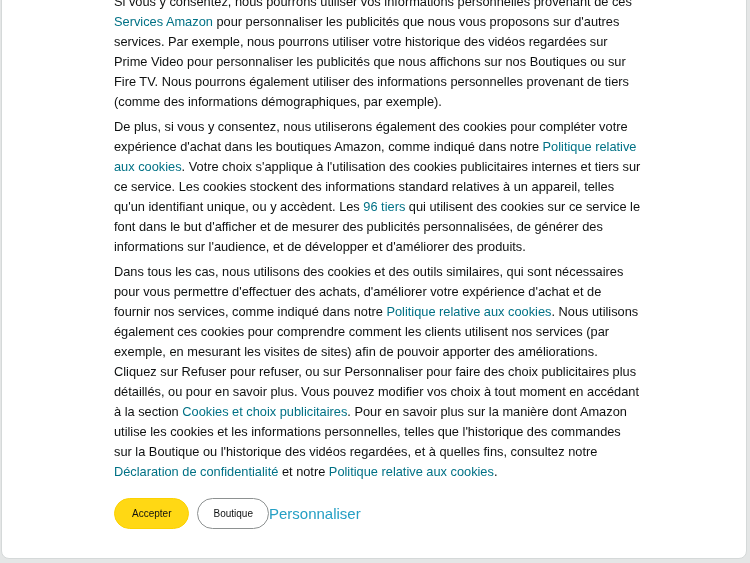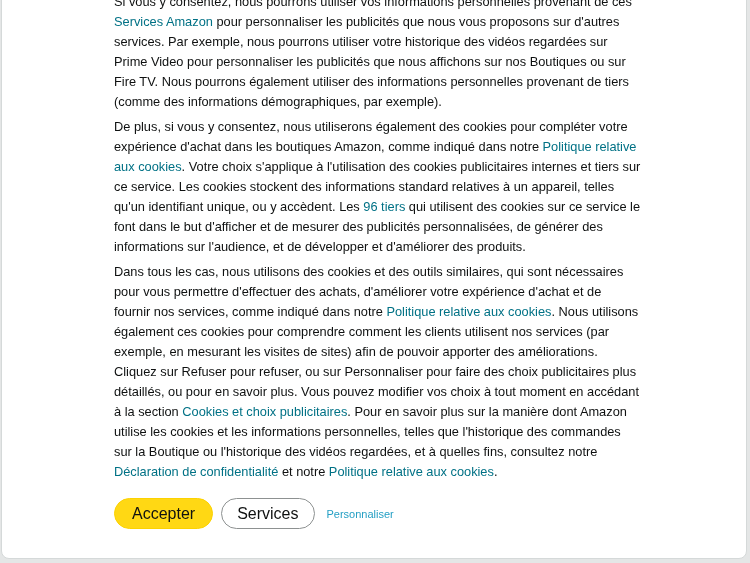--- a/index.html
+++ b/index.html
@@ -40,55 +40,55 @@
   .actions {
     display: flex;
     align-items: center;
     margin-top: 16px;
   }
   .btn {
     box-sizing: border-box;
     height: 31px;
     border-radius: 100px;
     font-family: inherit;
-    font-size: 16px;
+    font-size: 10px;
     color: var(--text-color, #0f1111);
     cursor: pointer;
     line-height: 29px;
     display: inline-block;
     text-align: left;
   }
   .btn-accept {
     background: var(--accent-yellow, #ffd814);
     border: 1px solid var(--accent-yellow-border, #fcd200);
     padding: 0 17px;
     margin-right: 8px;
   }
   .btn-refuse {
     background: #ffffff;
     border: 1px solid var(--refuse-border, #8d9191);
     padding: 0 15px;
   }
   .customize-link {
-    margin-left: 12px;
-    font-size: 11px;
+    margin-left: 0;
+    font-size: 15px;
     color: var(--customize-color, #249fc4);
     text-decoration: none;
     cursor: pointer;
   }
 </style>
 </head>
 <body>
 
 <div class="modal">
   <div class="content">
     <div id="paragraphs">
         <p class="consent-paragraph"><span>Si vous y consentez, nous pourrons utiliser vos informations personnelles provenant de ces </span><a class="text-link">Services Amazon</a><span> pour personnaliser les publicités que nous vous proposons sur d'autres services. Par exemple, nous pourrons utiliser votre historique des vidéos regardées sur Prime Video pour personnaliser les publicités que nous affichons sur nos Boutiques ou sur Fire TV. Nous pourrons également utiliser des informations personnelles provenant de tiers (comme des informations démographiques, par exemple).</span></p>
         <p class="consent-paragraph"><span>De plus, si vous y consentez, nous utiliserons également des cookies pour compléter votre expérience d'achat dans les boutiques Amazon, comme indiqué dans notre </span><a class="text-link">Politique relative aux cookies</a><span>. Votre choix s'applique à l'utilisation des cookies publicitaires internes et tiers sur ce service. Les cookies stockent des informations standard relatives à un appareil, telles qu'un identifiant unique, ou y accèdent. Les </span><a class="text-link">96 tiers</a><span> qui utilisent des cookies sur ce service le font dans le but d'afficher et de mesurer des publicités personnalisées, de générer des informations sur l'audience, et de développer et d'améliorer des produits.</span></p>
         <p class="consent-paragraph"><span>Dans tous les cas, nous utilisons des cookies et des outils similaires, qui sont nécessaires pour vous permettre d'effectuer des achats, d'améliorer votre expérience d'achat et de fournir nos services, comme indiqué dans notre </span><a class="text-link">Politique relative aux cookies</a><span>. Nous utilisons également ces cookies pour comprendre comment les clients utilisent nos services (par exemple, en mesurant les visites de sites) afin de pouvoir apporter des améliorations. Cliquez sur Refuser pour refuser, ou sur Personnaliser pour faire des choix publicitaires plus détaillés, ou pour en savoir plus. Vous pouvez modifier vos choix à tout moment en accédant à la section </span><a class="text-link">Cookies et choix publicitaires</a><span>. Pour en savoir plus sur la manière dont Amazon utilise les cookies et les informations personnelles, telles que l'historique des commandes sur la Boutique ou l'historique des vidéos regardées, et à quelles fins, consultez notre </span><a class="text-link">Déclaration de confidentialité</a><span> et notre </span><a class="text-link">Politique relative aux cookies</a><span>.</span></p>
       </div>
     <div class="actions">
       <button class="btn btn-accept">Accepter</button>
-      <button class="btn btn-refuse">Services</button>
+      <button class="btn btn-refuse">Boutique</button>
       <a class="customize-link">Personnaliser</a>
     </div>
   </div>
 </div>
 
 </body></html>

